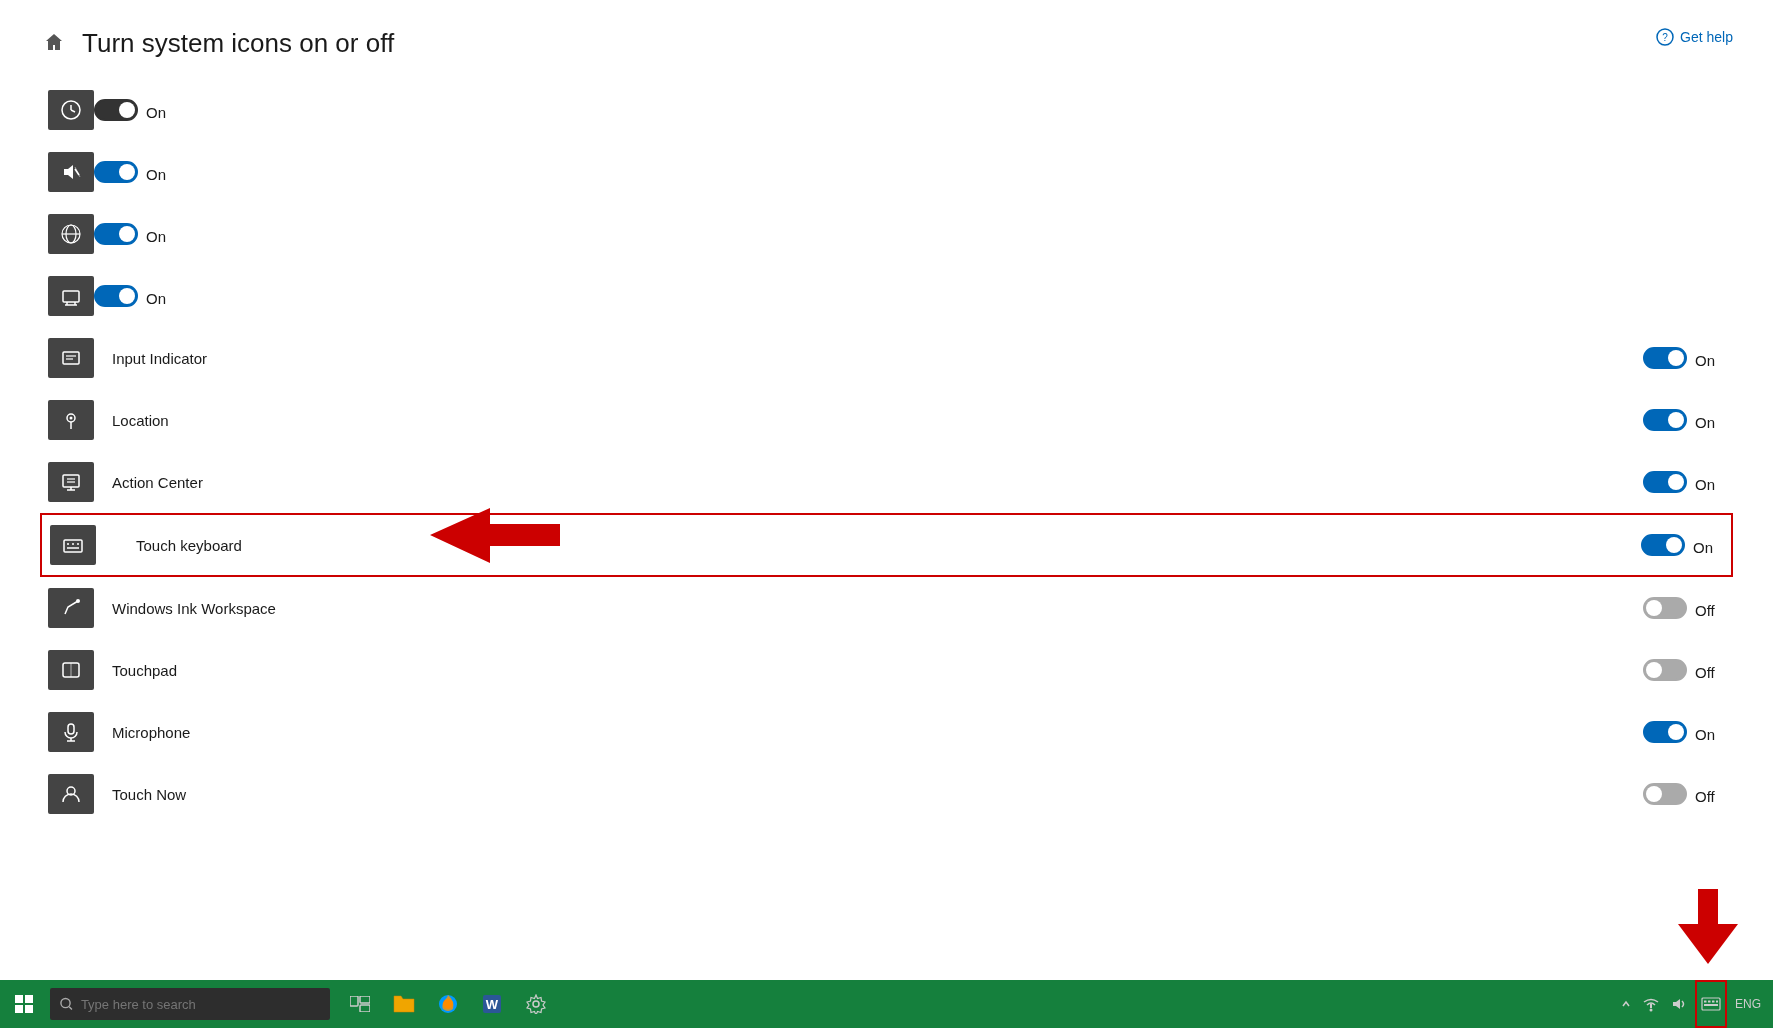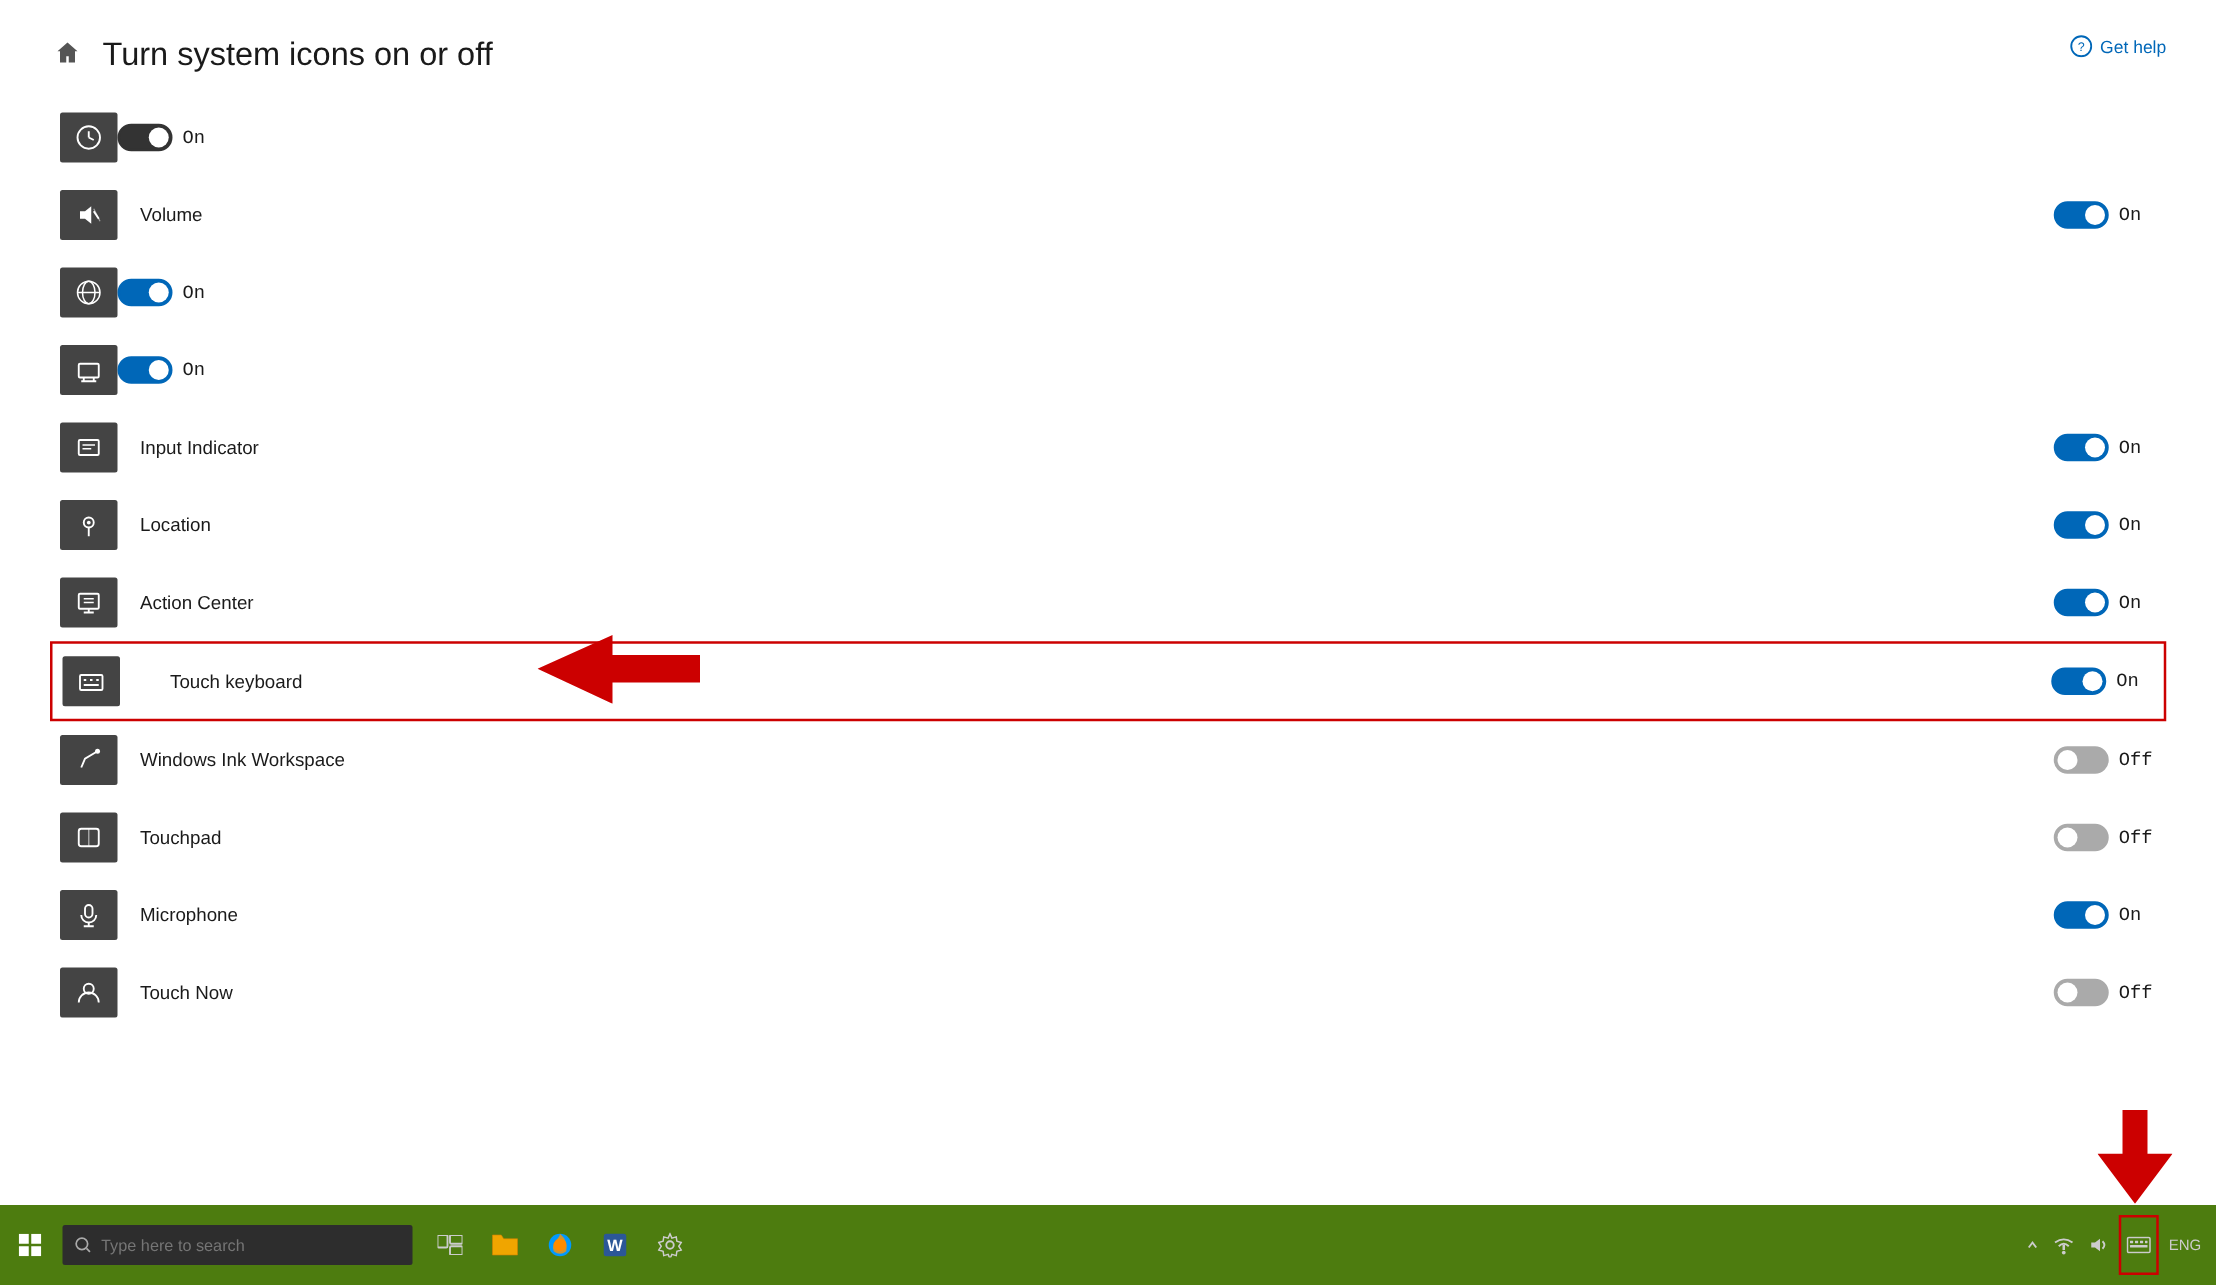--- a/index.html
+++ b/index.html
@@ -71,23 +71,22 @@
     .setting-name {
       font-size: 15px;
       color: #1a1a1a;
       margin-left: 18px;
       min-width: 200px;
       flex: 1;
     }
 
     .toggle-wrap {
       display: flex;
-      align-items: center;
+      align-items: flex-end;
       gap: 8px;
-      font-family: Liberation Mono, monospace;
     }
 
     .toggle {
       width: 44px;
       height: 22px;
       border-radius: 11px;
       position: relative;
       cursor: pointer;
       flex-shrink: 0;
     }
@@ -138,22 +137,22 @@
       right: 35px;
       bottom: 60px;
     }
 
     
     .taskbar {
       position: absolute;
       bottom: 0;
       left: 0;
       right: 0;
-      height: 64px;
-      background: #4d7c0f;
+      height: 48px;
+      background: #15803d;
       display: flex;
       align-items: center;
     }
     .taskbar-start {
       width: 48px;
       height: 48px;
       display: flex;
       align-items: center;
       justify-content: center;
       cursor: pointer;
@@ -252,21 +251,20 @@
   </div>
 
   <div class="setting-row">
     <div class="icon-box">
       <svg width="22" height="22" viewBox="0 0 22 22">
           <polygon points="4,8 8,8 13,4 13,18 8,14 4,14" fill="#fff"></polygon>
           <line x1="15" y1="8" x2="19" y2="14" stroke="#fff" stroke-width="1.5"></line>
           <line x1="15" y1="6" x2="20" y2="16" stroke="#fff" stroke-width="1" opacity="0.5"></line>
         </svg>
     </div>
-    <span class="setting-name">Volume</span>
     <div class="toggle-wrap">
       <div class="toggle on">
         <div class="toggle-thumb"></div>
       </div>
       <span class="toggle-label">On</span>
     </div>
   </div>
 
   <div class="setting-row">
     <div class="icon-box">

